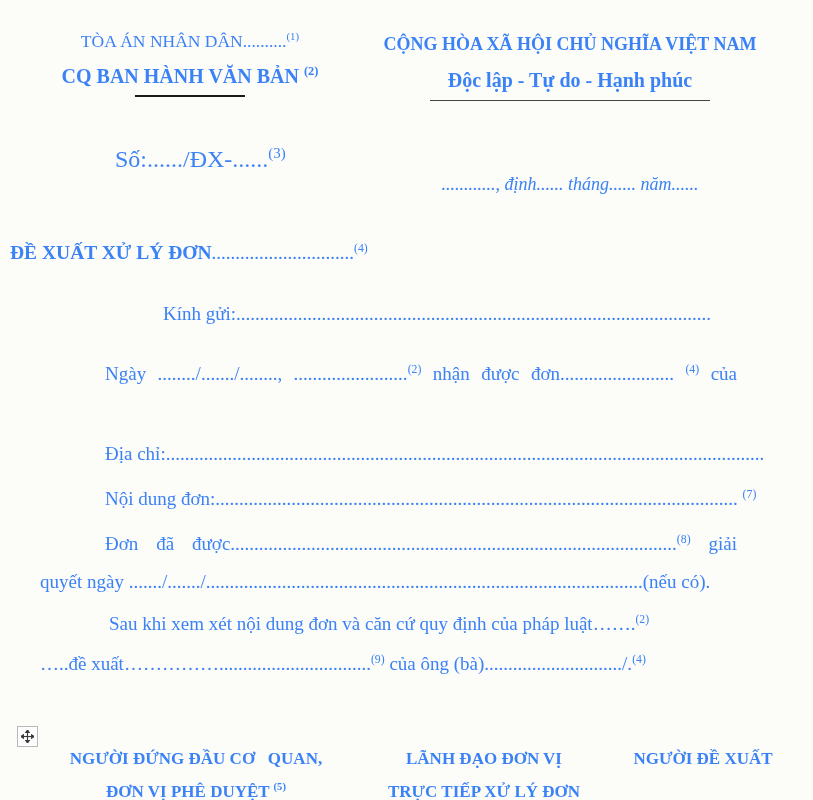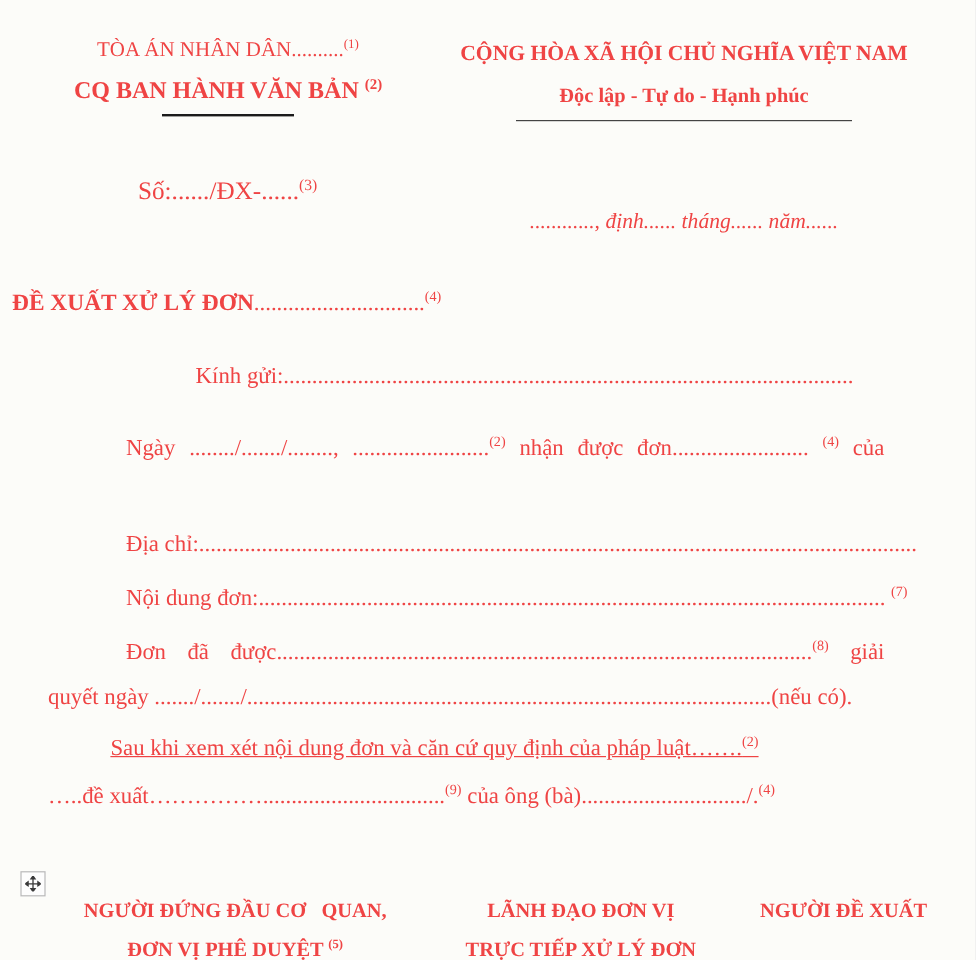--- a/index.html
+++ b/index.html
@@ -2,21 +2,21 @@
 <html><head>
 <meta charset="utf-8">
 <style>
   html,body{margin:0;padding:0;background:#e8e8e8;}
   #page{
     position:relative;
     width:813px;height:800px;
     margin:0 auto;
     background:#fcfcf9;
     font-family:"Liberation Serif","DejaVu Serif",serif;
-    color:#ef4444;
+    color:#3b82f6;
     overflow:hidden;
   }
   .abs{position:absolute;}
   .line{font-size:19px;line-height:24px;white-space:nowrap;}
   .justify-line{
     text-align:justify;
     -moz-text-align-last:justify;
     text-align-last:justify;
     white-space:normal;
   }
@@ -25,23 +25,23 @@
     vertical-align:super;
     line-height:0;
   }
   
   .hdr-left{left:40px;top:24px;width:300px;text-align:center;}
   .hdr-left .l1{font-size:17.5px;line-height:35px;white-space:nowrap;}
   .hdr-left .l2{font-size:20px;font-weight:bold;line-height:35px;white-space:nowrap;}
   .hdr-left .rule{width:110px;border-top:2px solid #1b1b1b;margin:1px auto 0 auto;}
   .hdr-right{left:355px;top:26px;width:430px;text-align:center;}
   .hdr-right .l1{font-size:18px;font-weight:bold;line-height:36px;white-space:nowrap;}
-  .hdr-right .l2{font-size:17px;font-weight:bold;line-height:36px;white-space:nowrap;}
+  .hdr-right .l2{font-size:20px;font-weight:bold;line-height:36px;white-space:nowrap;}
   .hdr-right .rule{width:280px;border-top:1.5px solid #444;margin:2px auto 0 auto;}
-  .so-line{left:115px;top:147px;font-size:21px;}
+  .so-line{left:115px;top:147px;font-size:24px;}
   .date-line{left:355px;top:174px;width:430px;text-align:center;font-style:italic;font-size:18px;white-space:nowrap;}
   .doc-title{left:0;top:242px;width:813px;text-align:left;white-space:nowrap;padding-left:10px;}
   .doc-title .t-bold{font-weight:bold;font-size:19.5px;}
   .doc-title .t-dots{font-weight:normal;font-size:19px;}
   
   .sig{font-weight:bold;font-size:17px;line-height:33px;text-align:center;}
   .sig-col1{left:40px;top:742px;width:312px;}
   .sig-col2{left:358px;top:742px;width:252px;}
   .sig-col3{left:612px;top:742px;width:182px;}
   .sig .r{white-space:pre;text-align:center;}
@@ -82,21 +82,21 @@
 
   <div class="abs line justify-line" style="left:105px;top:362px;width:632px;">Ngày ......../......./........, ........................<sup>(2)</sup> nhận được đơn........................ <sup>(4)</sup> của</div>
 
   <div class="abs line" style="left:105px;top:442px;">Địa chỉ:..............................................................................................................................</div>
 
   <div class="abs line" style="left:105px;top:487px;">Nội dung đơn:.............................................................................................................. <sup>(7)</sup></div>
 
   <div class="abs line justify-line" style="left:105px;top:532px;width:632px;">Đơn đã được..............................................................................................<sup>(8)</sup> giải</div>
   <div class="abs line" style="left:40px;top:570px;">quyết ngày ......./......./............................................................................................(nếu có).</div>
 
-  <div class="abs line" style="left:92px;top:612px;text-decoration:underline;">Sau khi xem xét nội dung đơn và căn cứ quy định của pháp luật…….<sup>(2)</sup></div>
+  <div class="abs line" style="left:109px;top:612px;">Sau khi xem xét nội dung đơn và căn cứ quy định của pháp luật…….<sup>(2)</sup></div>
   <div class="abs line" style="left:40px;top:652px;">…..đề xuất……………................................<sup>(9)</sup> của ông (bà)............................./.<sup>(4)</sup></div>
 
   <div class="abs handle">
     <span style="display:flex;">
       <svg width="13" height="13" viewBox="0 0 13 13">
         <g stroke="#3a3a3a" stroke-width="1.1" fill="#3a3a3a">
           <line x1="6.5" y1="1.5" x2="6.5" y2="11.5"></line>
           <line x1="1.5" y1="6.5" x2="11.5" y2="6.5"></line>
           <polygon points="6.5,0 4.8,2.4 8.2,2.4"></polygon>
           <polygon points="6.5,13 4.8,10.6 8.2,10.6"></polygon>

